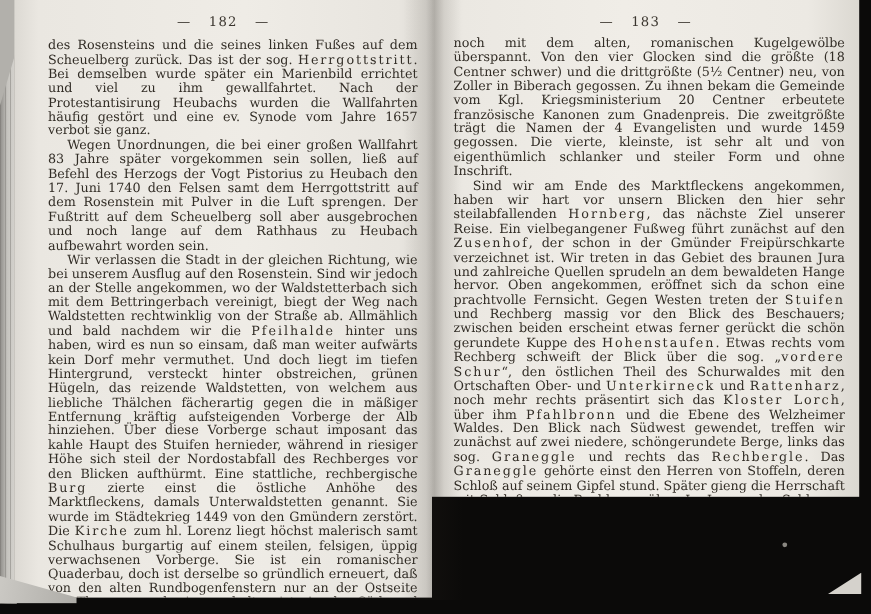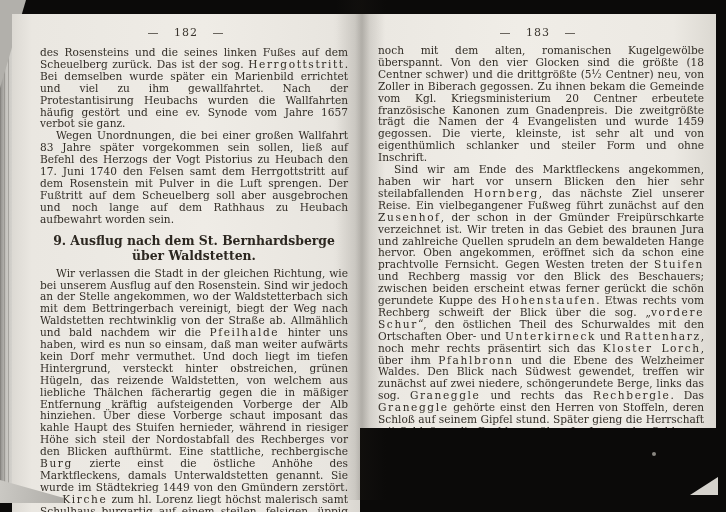--- a/index.html
+++ b/index.html
@@ -16,21 +16,21 @@
     position: absolute; left: 0; top: 0; width: 14px; height: 503px;
     background:
       repeating-linear-gradient(to right, rgba(120,117,112,0.45) 0 1px, rgba(0,0,0,0) 1px 4px),
       linear-gradient(to right, #8f8d89, #c6c4bf 45%, #d8d6d1);
   }
   .corner-tl {
     position: absolute; left: 0; top: 0; width: 26px; height: 88px;
     background: #b2b0ab;
     clip-path: polygon(0 0, 100% 0, 0 100%);
   }
-  .page { position: absolute; top: 14px; overflow: hidden; }
+  .page { position: absolute; top: 0; overflow: hidden; }
   .page-left {
     left: 12px; width: 348px; height: 498px;
     background: linear-gradient(to right, #dcd9d3 0px, #eae7e1 20px, #efece6 55%, #e8e5df 92%, #d9d6d0 100%);
   }
   .page-right {
     left: 360px; width: 356px; height: 414px;
     background: linear-gradient(to right, #d7d4ce 0px, #ebe8e2 24px, #f0ede7 45%, #ece9e3 88%, #dbd8d1 100%);
   }
   .gutter-shadow {
     position: absolute; left: 336px; top: 0; width: 50px; height: 500px;
@@ -85,21 +85,20 @@
 
 <div class="scan">
   <div class="edge-stack-left"></div>
   <div class="corner-tl"></div>
 
   <div class="page page-left">
     <div class="page-header">— 182 —</div>
     <div class="page-body-left">
         <div class="paragraph">des Rosensteins und die seines linken Fußes auf dem Scheuelberg zurück. Das ist der sog. <span class="sperr">Herrgottstritt</span>. Bei demselben wurde später ein Marienbild errichtet und viel zu ihm gewallfahrtet. Nach der Protestantisirung Heubachs wurden die Wallfahrten häufig gestört und eine ev. Synode vom Jahre 1657 verbot sie ganz.</div>
         <div class="paragraph indent">Wegen Unordnungen, die bei einer großen Wallfahrt 83 Jahre später vorgekommen sein sollen, ließ auf Befehl des Herzogs der Vogt Pistorius zu Heubach den 17. Juni 1740 den Felsen samt dem Herrgottstritt auf dem Rosenstein mit Pulver in die Luft sprengen. Der Fußtritt auf dem Scheuelberg soll aber ausgebrochen und noch lange auf dem Rathhaus zu Heubach aufbewahrt worden sein.</div>
-        <div class="heading">9. Ausflug nach dem St. Bernhardsberge über Waldstetten.</div>
         <div class="paragraph indent">Wir verlassen die Stadt in der gleichen Richtung, wie bei unserem Ausflug auf den Rosenstein. Sind wir jedoch an der Stelle angekommen, wo der Waldstetterbach sich mit dem Bettringerbach vereinigt, biegt der Weg nach Waldstetten rechtwinklig von der Straße ab. Allmählich und bald nachdem wir die <span class="sperr">Pfeilhalde</span> hinter uns haben, wird es nun so einsam, daß man weiter aufwärts kein Dorf mehr vermuthet. Und doch liegt im tiefen Hintergrund, versteckt hinter obstreichen, grünen Hügeln, das reizende Waldstetten, von welchem aus liebliche Thälchen fächerartig gegen die in mäßiger Entfernung kräftig aufsteigenden Vorberge der Alb hinziehen. Über diese Vorberge schaut imposant das kahle Haupt des Stuifen hernieder, während in riesiger Höhe sich steil der Nordostabfall des Rechberges vor den Blicken aufthürmt. Eine stattliche, rechbergische <span class="sperr">Burg</span> zierte einst die östliche Anhöhe des Marktfleckens, damals Unterwaldstetten genannt. Sie wurde im Städtekrieg 1449 von den Gmündern zerstört. Die <span class="sperr">Kirche</span> zum hl. Lorenz liegt höchst malerisch samt Schulhaus burgartig auf einem steilen, felsigen, üppig verwachsenen Vorberge. Sie ist ein romanischer Quaderbau, doch ist derselbe so gründlich erneuert, daß von den alten Rundbogenfenstern nur an der Ostseite des Thurmes noch eines erhalten ist. An der Südwand des Schiffes ist der alte, rundbogige Eingang zugemauert, der Thurm</div>
       </div>
   </div>
 
   <div class="page page-right">
     <div class="page-header">— 183 —</div>
     <div class="page-body-right">
         <div class="paragraph">noch mit dem alten, romanischen Kugelgewölbe überspannt. Von den vier Glocken sind die größte (18 Centner schwer) und die drittgrößte (5½ Centner) neu, von Zoller in Biberach gegossen. Zu ihnen bekam die Gemeinde vom Kgl. Kriegsministerium 20 Centner erbeutete französische Kanonen zum Gnadenpreis. Die zweitgrößte trägt die Namen der 4 Evangelisten und wurde 1459 gegossen. Die vierte, kleinste, ist sehr alt und von eigenthümlich schlanker und steiler Form und ohne Inschrift.</div>
         <div class="paragraph indent">Sind wir am Ende des Marktfleckens angekommen, haben wir hart vor unsern Blicken den hier sehr steilabfallenden <span class="sperr">Hornberg</span>, das nächste Ziel unserer Reise. Ein vielbegangener Fußweg führt zunächst auf den <span class="sperr">Zusenhof</span>, der schon in der Gmünder Freipürschkarte verzeichnet ist. Wir treten in das Gebiet des braunen Jura und zahlreiche Quellen sprudeln an dem bewaldeten Hange hervor. Oben angekommen, eröffnet sich da schon eine prachtvolle Fernsicht. Gegen Westen treten der <span class="sperr">Stuifen</span> und Rechberg massig vor den Blick des Beschauers; zwischen beiden erscheint etwas ferner gerückt die schön gerundete Kuppe des <span class="sperr">Hohenstaufen</span>. Etwas rechts vom Rechberg schweift der Blick über die sog. „<span class="sperr">vordere Schur</span>“, den östlichen Theil des Schurwaldes mit den Ortschaften Ober- und <span class="sperr">Unterkirneck</span> und <span class="sperr">Rattenharz</span>, noch mehr rechts präsentirt sich das <span class="sperr">Kloster Lorch</span>, über ihm <span class="sperr">Pfahlbronn</span> und die Ebene des Welzheimer Waldes. Den Blick nach Südwest gewendet, treffen wir zunächst auf zwei niedere, schöngerundete Berge, links das sog. <span class="sperr">Graneggle</span> und rechts das <span class="sperr">Rechbergle</span>. Das <span class="sperr">Graneggle</span> gehörte einst den Herren von Stoffeln, deren Schloß auf seinem Gipfel stund. Später gieng die Herrschaft mit Schloß an die Rechberge über. Im Innern des Schlosses sollen bedeutende Schätze verborgen gewesen sein, zu deren Hebung ein Mann von Donzdorf mit seiner Wünschelruthe zu Rathe gezogen wurde. Nachdem man wirklich die Gewölbe aufgefunden hatte, wurden jedoch auf Befehl des Donzdorfers die weitern Nachforschungen bis zum nächsten Morgen verschoben. Als aber am andern Morgen die Arbeiter kamen, fanden sie die Gewölbe geöffnet und von Schätzen keine Spur. Das gleiche sagt man auch vom . Am Nordabfall liegt  unfern der Wasserscheide zwischen Lauter und Rems.</div>
       </div>

